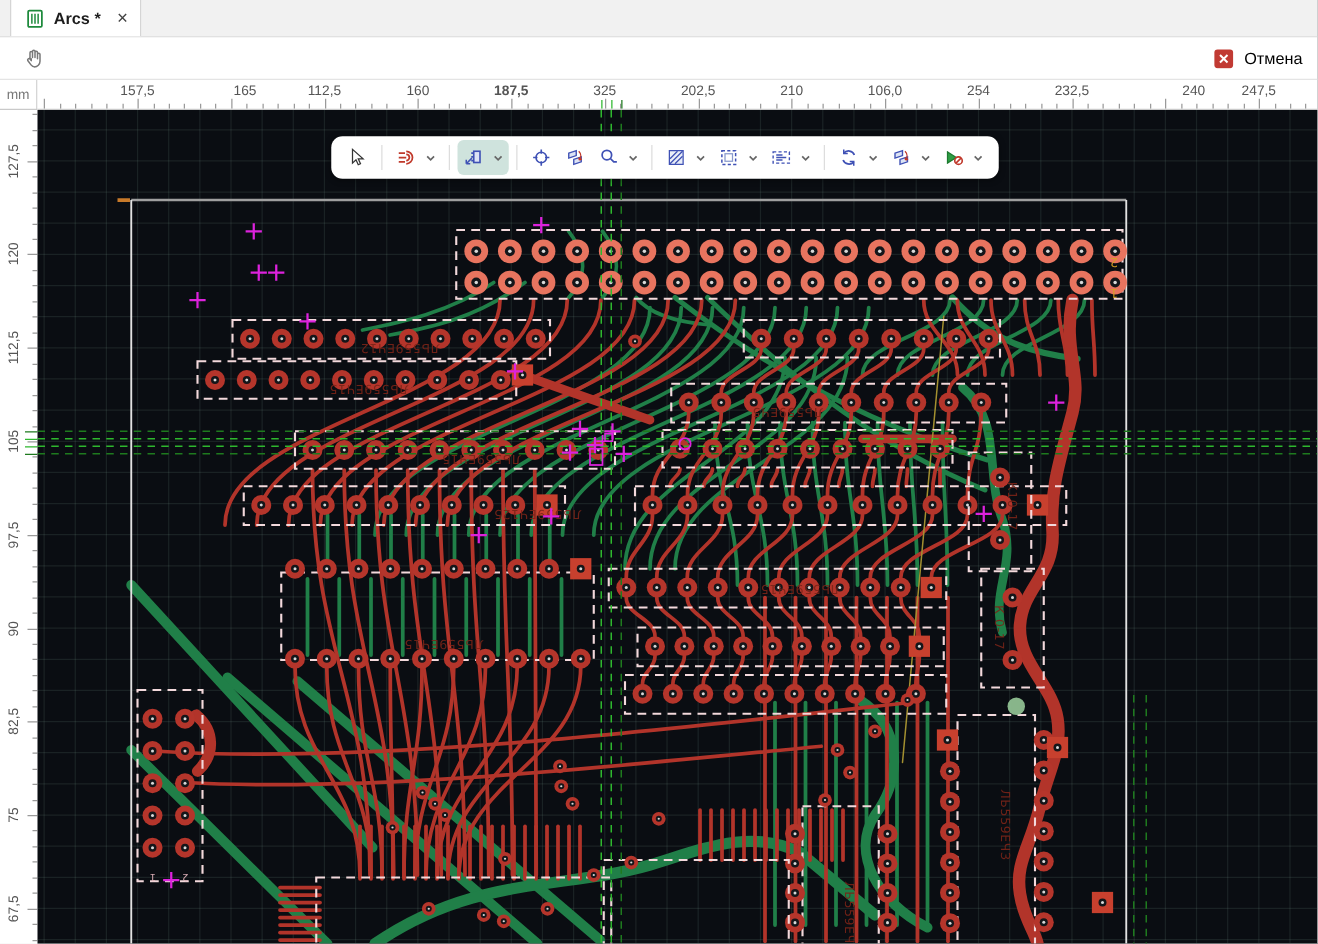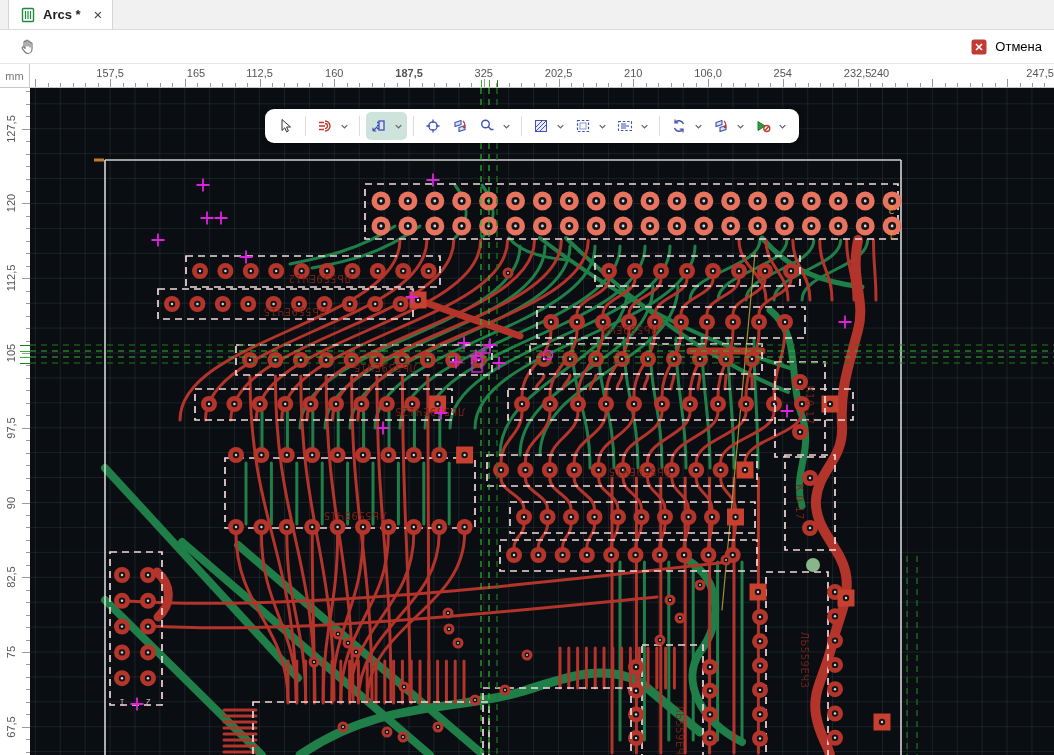--- a/index.html
+++ b/index.html
@@ -164,22 +164,22 @@
     <div class="hlabel" style="left: 166px;">165</div>
     <div class="hlabel" style="left: 229.549px;">112,5</div>
     <div class="hlabel" style="left: 304.3px;">160</div>
     <div class="hlabel" style="left: 379.05px; font-weight: bold;">187,5</div>
     <div class="hlabel" style="left: 453.8px;">325</div>
     <div class="hlabel" style="left: 528.55px;">202,5</div>
     <div class="hlabel" style="left: 603.301px;">210</div>
     <div class="hlabel" style="left: 678.051px;">106,0</div>
     <div class="hlabel" style="left: 752.801px;">254</div>
     <div class="hlabel" style="left: 827.551px;">232,5</div>
-    <div class="hlabel" style="left: 850px;">240</div>
-    <div class="hlabel" style="left: 977.052px; margin-left: 33px;">247,5</div>
+    <div class="hlabel" style="left: 925px;">240</div>
+    <div class="hlabel" style="left: 977.052px;">247,5</div>
     <div class="gmark-h" style="left: 451px; background: rgb(46, 184, 46);"></div>
     <div class="gmark-h" style="left: 459px; background: rgb(46, 184, 46);"></div>
     <div class="gmark-h" style="left: 467px; background: rgb(30, 122, 30);"></div>
   </div>
 <div id="vruler">
     <div class="vtick" style="top: 663.668px; left: 26px; width: 4px;"></div>
     <div class="vtick" style="top: 651.21px; left: 26px; width: 4px;"></div>
     <div class="vtick" style="top: 638.751px; left: 22px; width: 8px;"></div>
     <div class="vtick" style="top: 626.293px; left: 26px; width: 4px;"></div>
     <div class="vtick" style="top: 613.834px; left: 26px; width: 4px;"></div>

